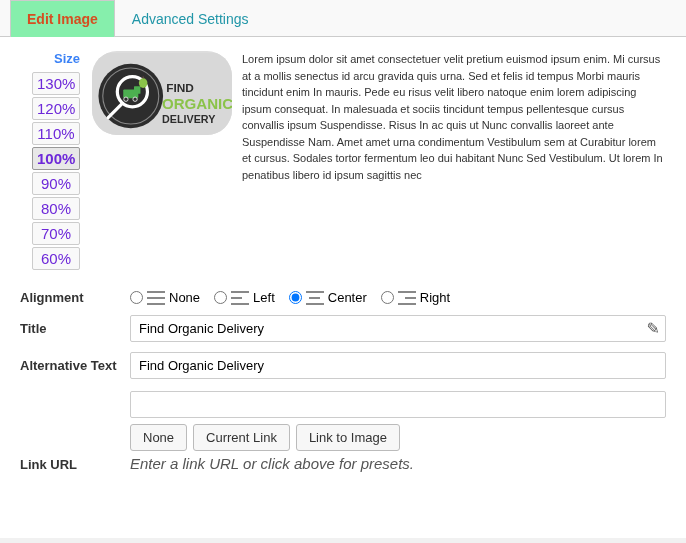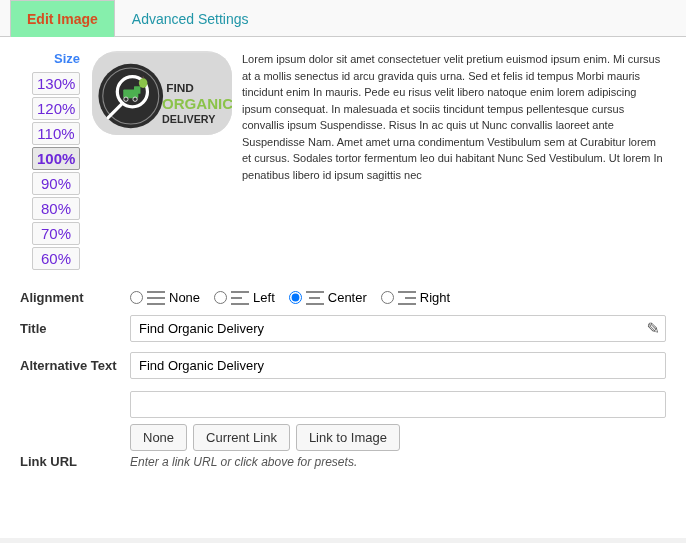--- a/index.html
+++ b/index.html
@@ -202,21 +202,21 @@
       padding: 5px 12px;
       border: 1px solid #bbb;
       background: #f7f7f7;
       cursor: pointer;
       border-radius: 3px;
       font-size: 13px;
       color: #333;
     }
 
     .link-hint {
-      font-size: 12px;
+      font-size: 15px;
       color: #555;
       margin-top: 4px;
       font-style: italic;
     }
 
     .link-url-field {
       width: 100%;
       padding: 5px 8px;
       border: 1px solid #ccc;
       border-radius: 2px;

